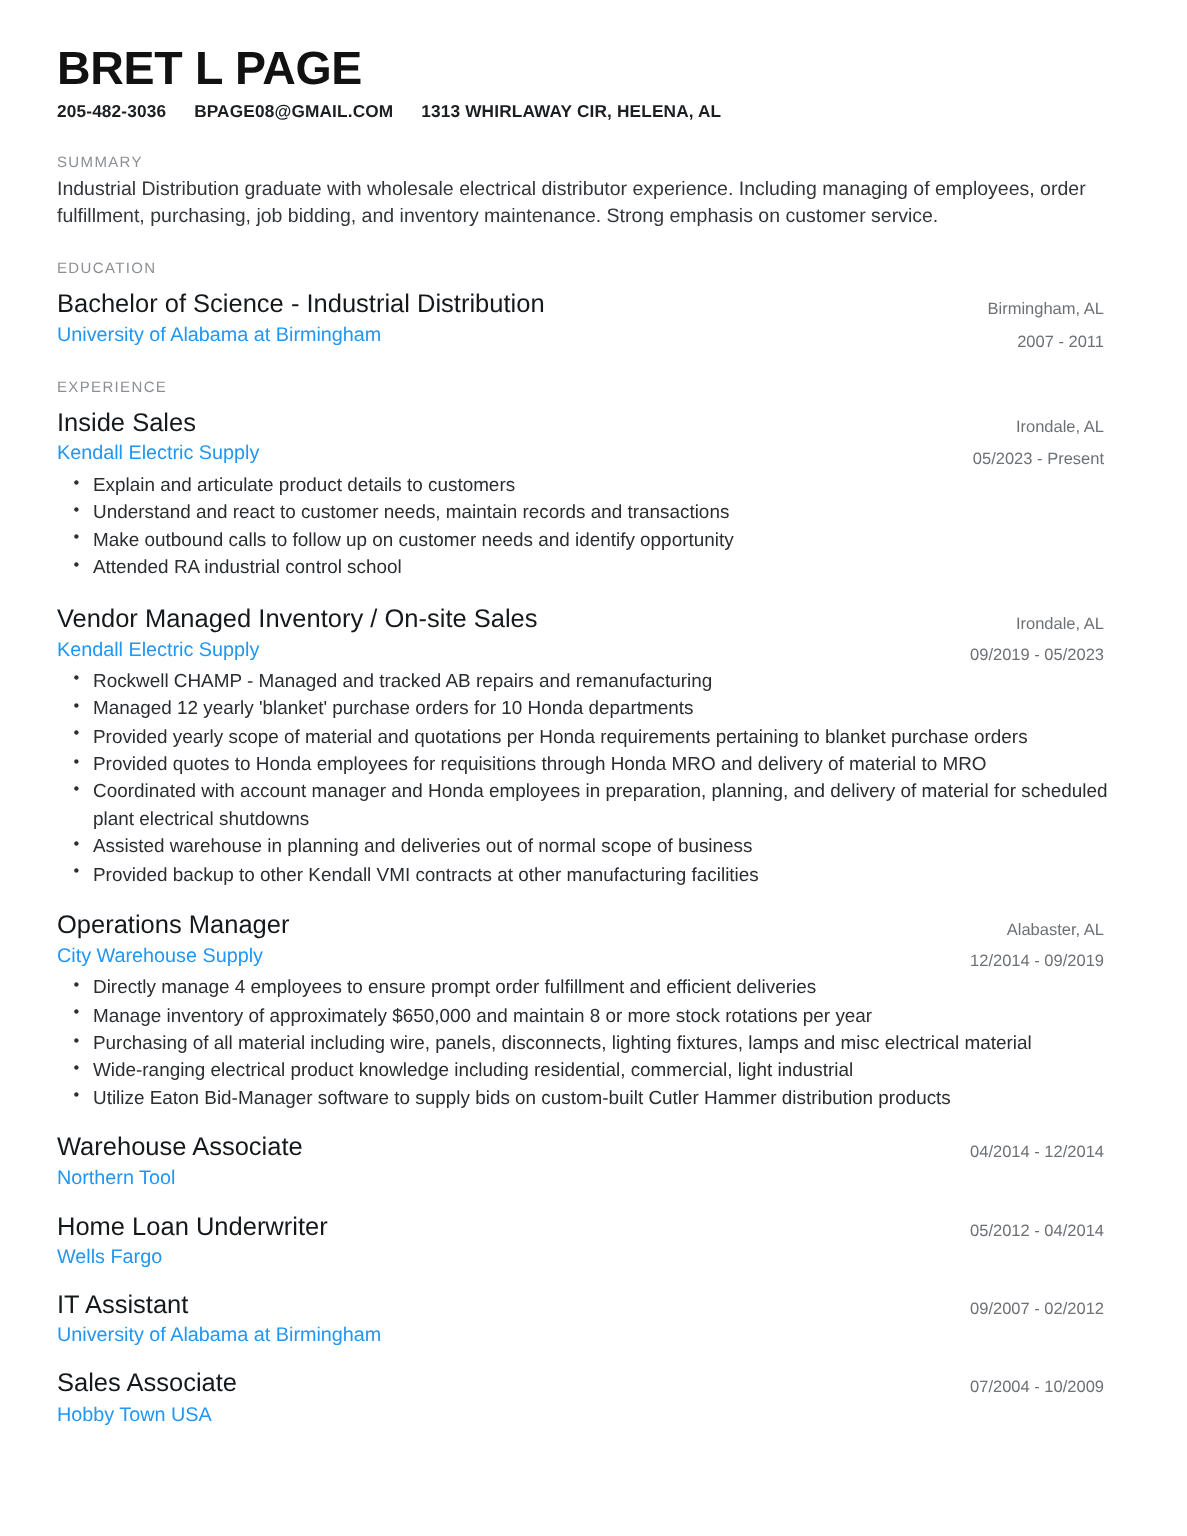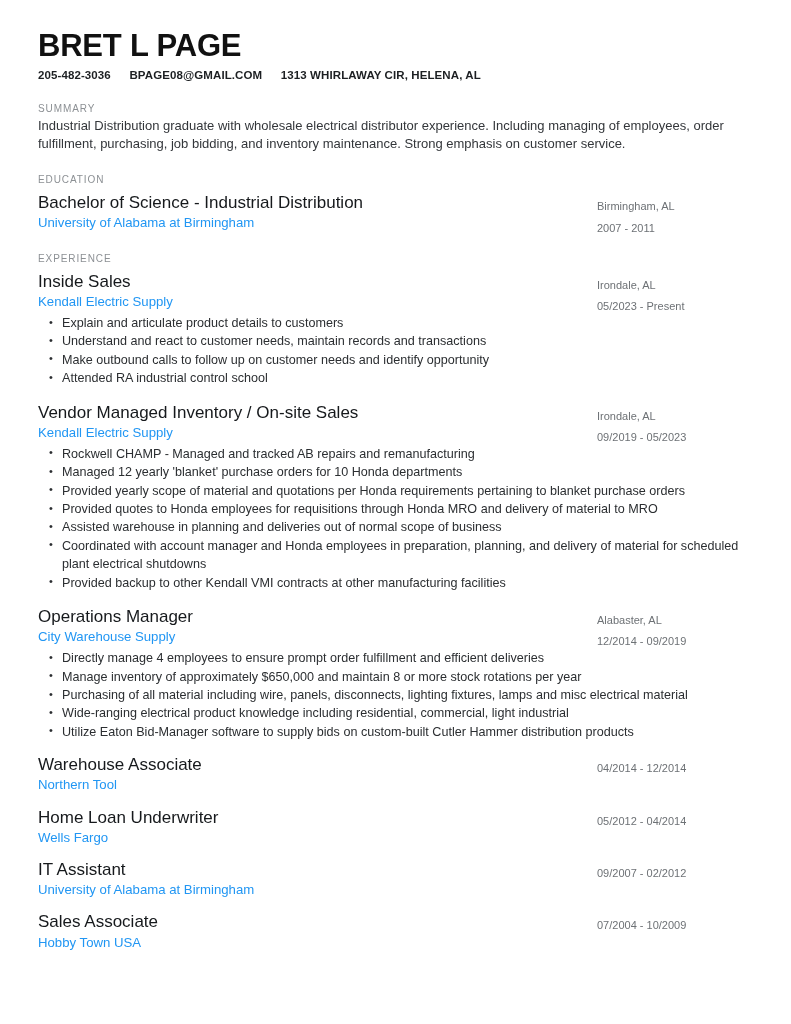--- a/index.html
+++ b/index.html
@@ -84,22 +84,23 @@
   }
   .entry-org {
     font-size: 13.2px;
     color: #2196f3;
     line-height: 1.3;
     margin: 1px 0 0 0;
   }
   .entry-meta {
     position: absolute;
     top: 4px;
-    right: 4px;
+    right: 15px;
     width: 150px;
+    text-align: right;
   }
   .entry-loc, .entry-date {
     font-size: 11px;
     color: #6d7175;
     line-height: 1.95;
     white-space: nowrap;
   }
 
   
   .bullets {
@@ -190,22 +191,22 @@
           </div>
           <div class="entry-meta">
             <div class="entry-loc">Irondale, AL</div>
             <div class="entry-date">09/2019 - 05/2023</div>
           </div>
           <ul class="bullets">
             <li>Rockwell CHAMP - Managed and tracked AB repairs and remanufacturing</li>
             <li>Managed 12 yearly 'blanket' purchase orders for 10 Honda departments</li>
             <li>Provided yearly scope of material and quotations per Honda requirements pertaining to blanket purchase orders</li>
             <li>Provided quotes to Honda employees for requisitions through Honda MRO and delivery of material to MRO</li>
+            <li>Coordinated with account manager and Honda employees in preparation, planning, and delivery of material for scheduled plant electrical shutdowns</li>
             <li>Assisted warehouse in planning and deliveries out of normal scope of business</li>
-            <li>Coordinated with account manager and Honda employees in preparation, planning, and delivery of material for scheduled plant electrical shutdowns</li>
             <li>Provided backup to other Kendall VMI contracts at other manufacturing facilities</li>
           </ul>
         </div>
         <div class="entry entry-gap">
           <div class="entry-main">
             <div class="entry-title">Operations Manager</div>
             <div class="entry-org">City Warehouse Supply</div>
           </div>
           <div class="entry-meta">
             <div class="entry-loc">Alabaster, AL</div>

